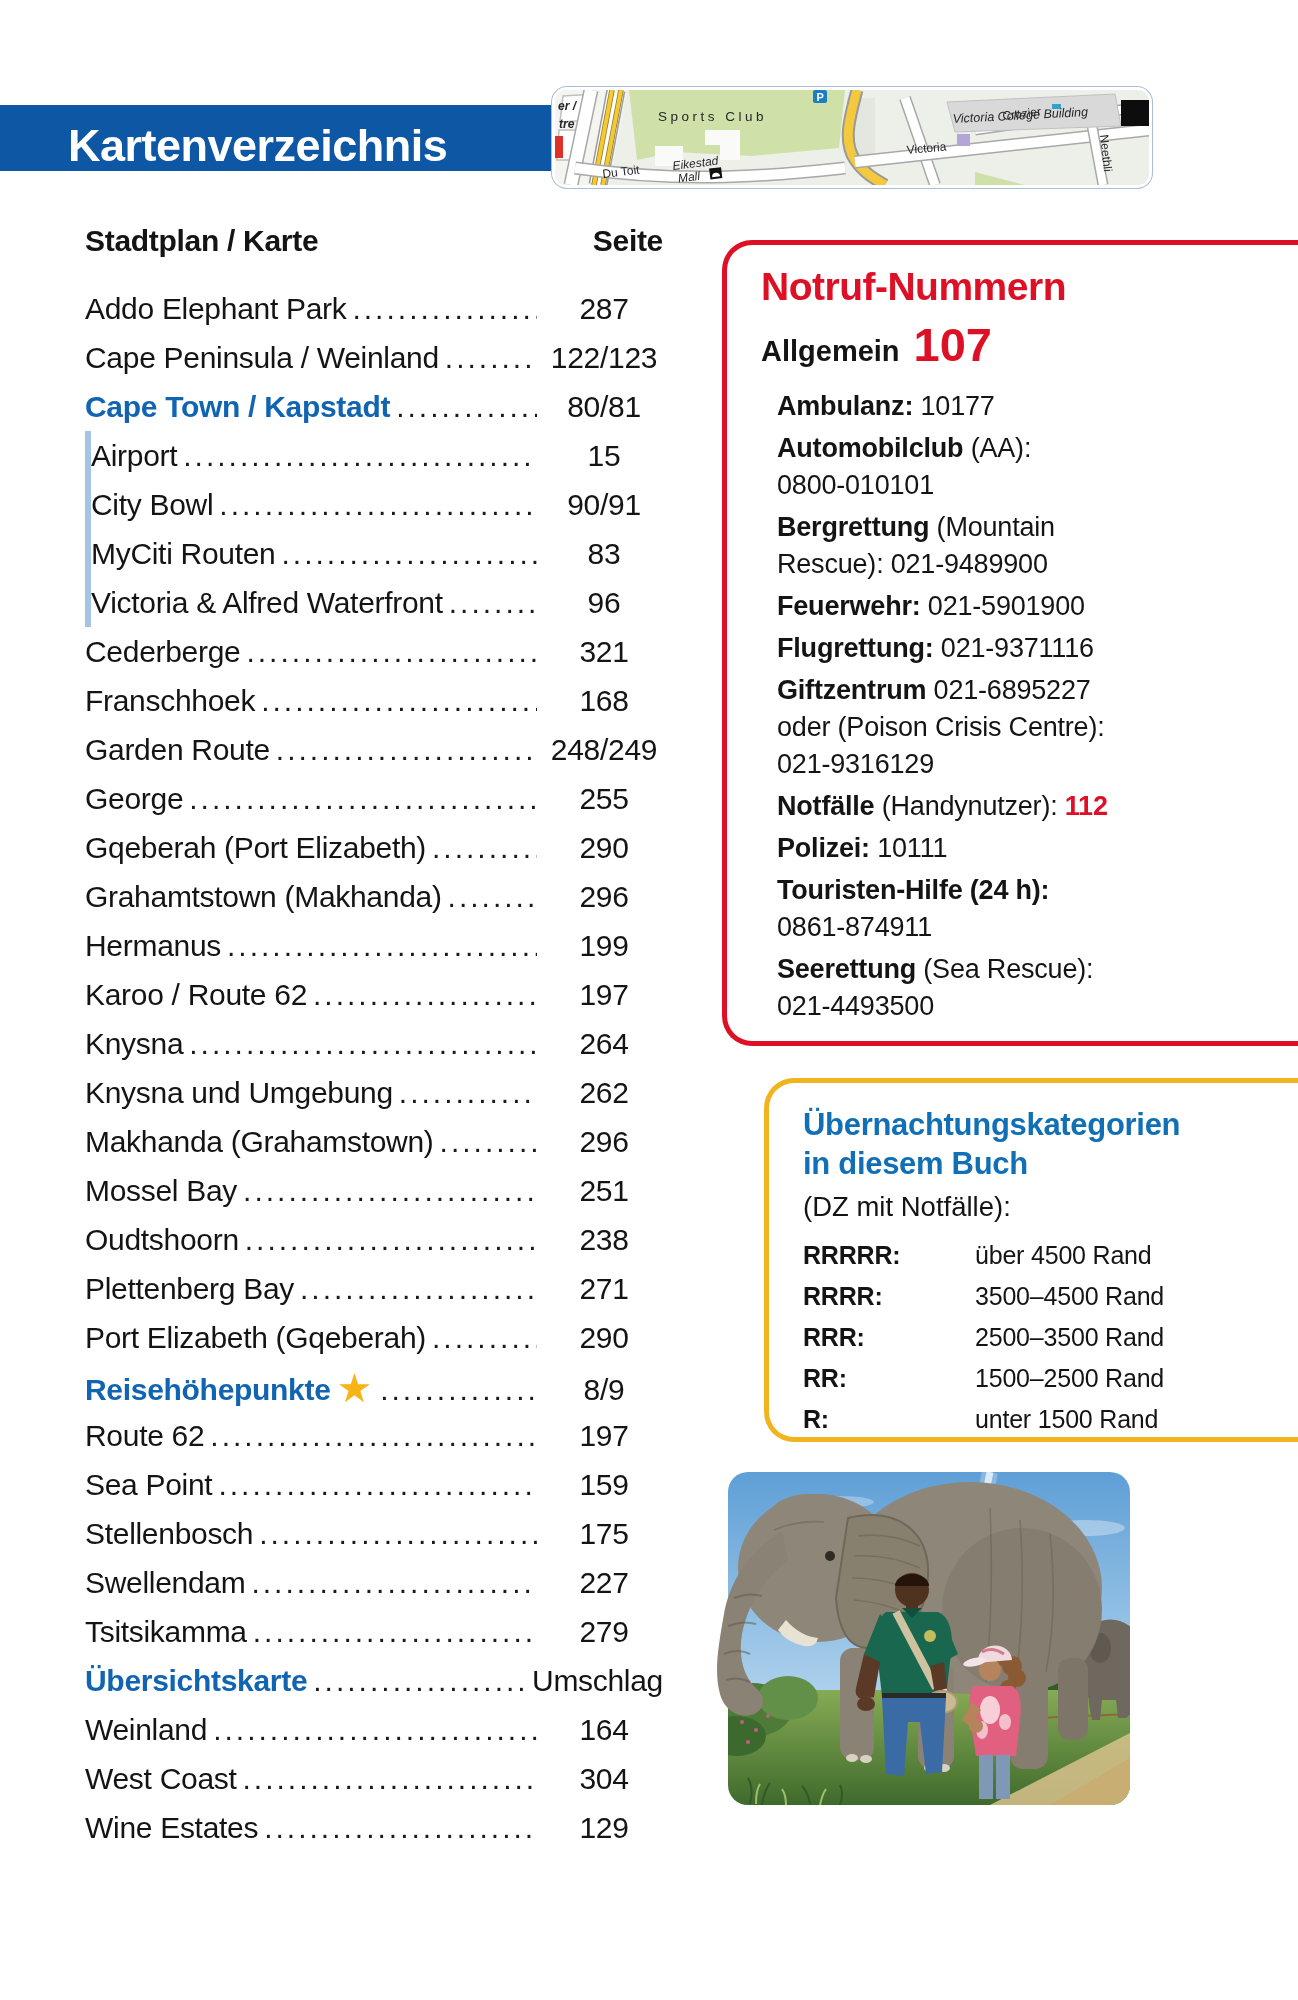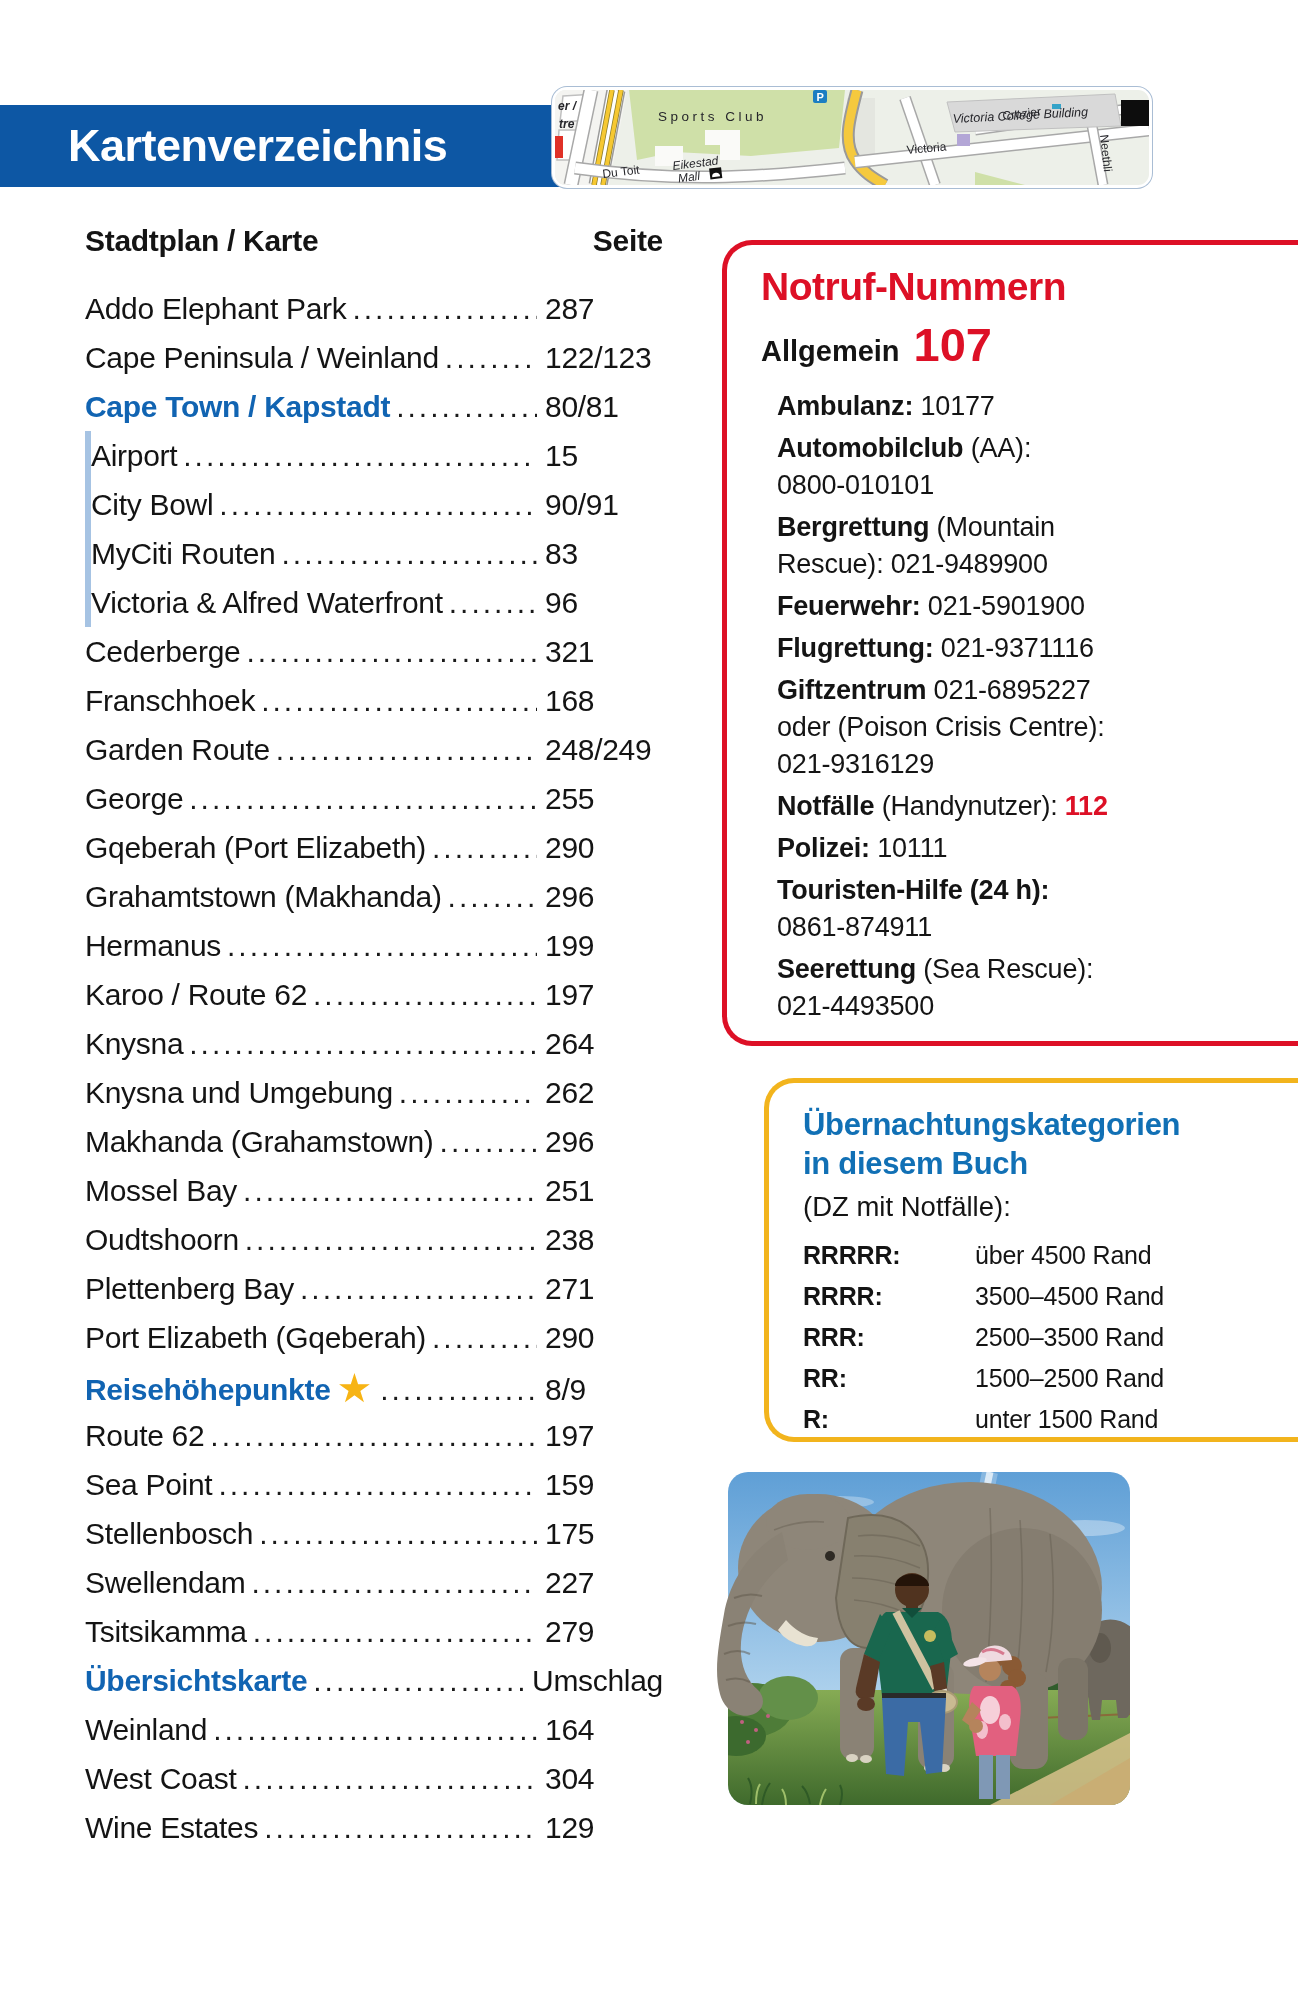--- a/index.html
+++ b/index.html
@@ -1,20 +1,20 @@
 <!DOCTYPE html>
 <html style="--header-blue: #0d57a4; --link-blue: #1164b2; --alert-red: #dd1026; --badge-gold: #f2b41d; --star-gold: #f7b414; --cat-blue: #1170b5; --indent-blue: #a6c3e3;"><head>
 <meta charset="utf-8">
 <style>
   html,body{margin:0;padding:0;background:#fff;}
   .page{position:relative;width:1298px;height:2000px;background:#fff;overflow:hidden;
         font-family:"Liberation Sans",sans-serif;color:#141414;}
 
   
-  .topbar{position:absolute;left:0;top:105px;width:566px;height:82px;
+  .topbar{position:absolute;left:0;top:105px;width:566px;height:66px;
           background:var(--header-blue,#0d57a4);}
   .topbar h1{margin:0;position:absolute;left:68px;top:0;line-height:82px;
              font-size:45px;font-weight:700;color:#fff;letter-spacing:-.5px;}
 
   
   .map-inset{position:absolute;left:552px;top:87px;width:600px;height:101px;
              background:#fff;border-radius:15px;box-shadow:0 0 0 1px #a9bdd4;
              padding:3px;box-sizing:border-box;}
   .map-clip{width:100%;height:100%;border-radius:11px;overflow:hidden;}
   .map-clip svg{display:block;width:100%;height:100%;}
@@ -26,21 +26,21 @@
   .index-head .sp{flex:1;}
   .row{display:flex;align-items:baseline;height:49px;line-height:49px;}
   .row.indent{border-left:6px solid var(--indent-blue,#a6c3e3);}
   .lbl{white-space:nowrap;}
   .lbl.blue{color:var(--link-blue,#1164b2);font-weight:700;}
   .star{color:var(--star-gold,#f7b414);font-size:40px;margin:0 2px 0 6px;position:relative;top:2px;
         text-shadow:0 0 2px #fff;}
   .leader{flex:1;min-width:0;overflow:hidden;margin:0 8px 0 6px;white-space:nowrap;
           letter-spacing:3px;color:#1a1a1a;}
   .leader::after{content:"..................................................................";}
-  .pg{text-align:left;min-width:118px;flex-shrink:0;white-space:nowrap;}
+  .pg{text-align:center;min-width:118px;flex-shrink:0;white-space:nowrap;}
 
   
   .redbox{position:absolute;left:722px;top:240px;width:576px;height:806px;box-sizing:border-box;
           border:5px solid var(--alert-red,#dd1026);border-right:none;
           border-radius:30px 0 0 30px;background:#fff;padding:16px 14px 12px 34px;}
   .red-title{color:var(--alert-red,#dd1026);font-size:39px;font-weight:800;
              letter-spacing:-.5px;margin:4px 0 8px;}
   .allg-row{display:flex;align-items:baseline;margin:0 0 16px;}
   .allg{font-size:29px;font-weight:700;}
   .num107{color:var(--alert-red,#dd1026);font-size:47px;font-weight:800;margin-left:14px;}

